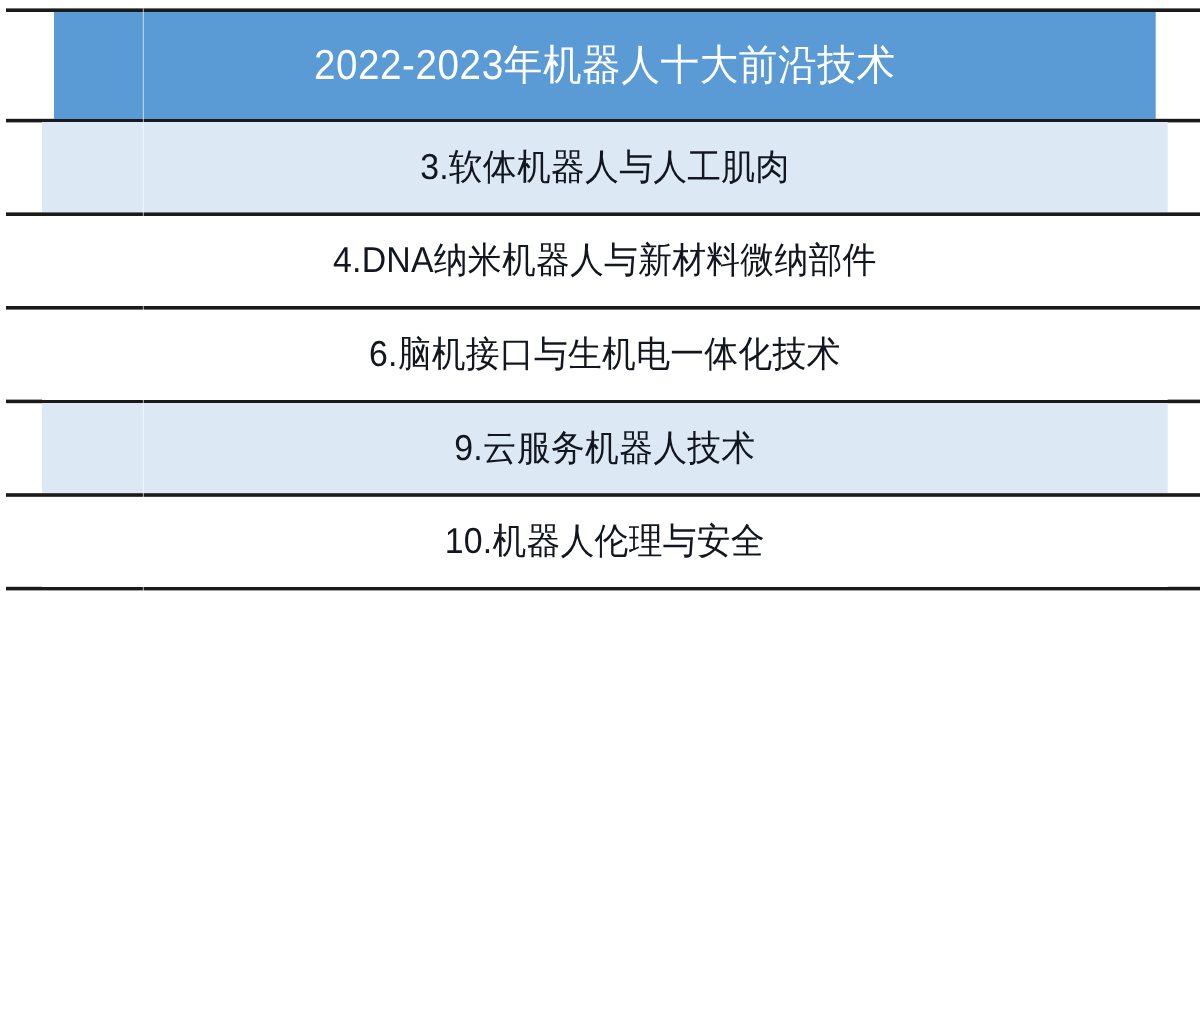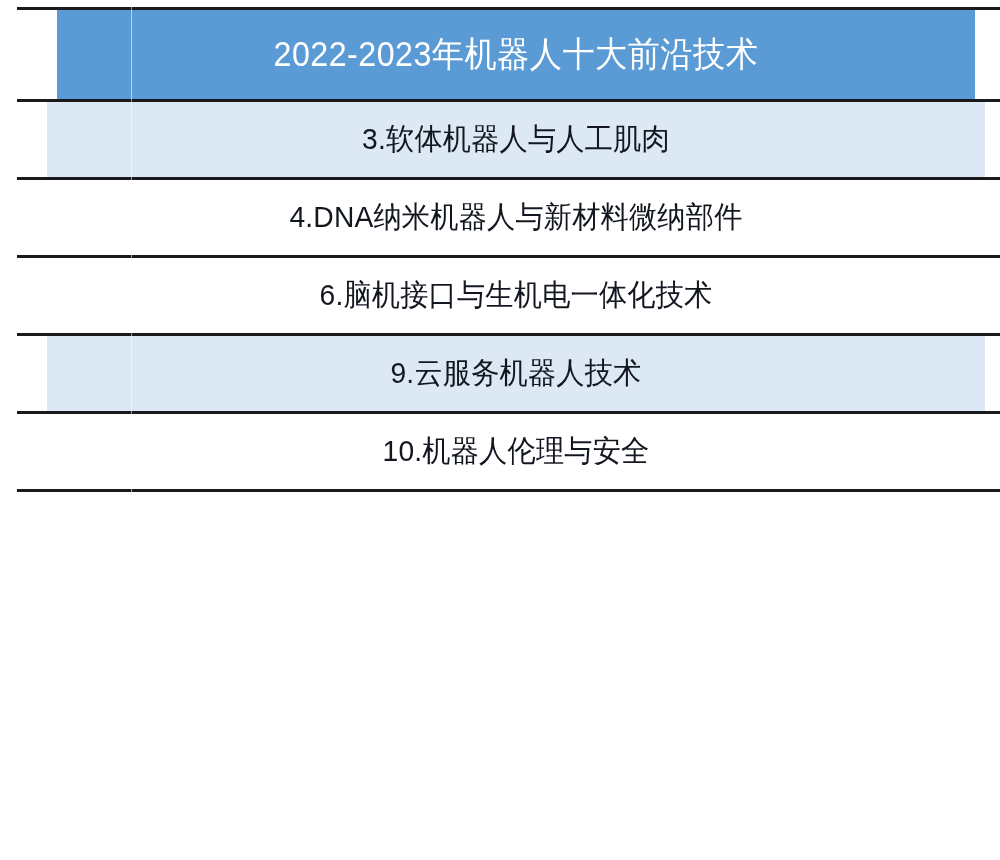--- a/index.html
+++ b/index.html
@@ -9,21 +9,21 @@
   }
   body {
     width: 1000px;
     height: 860px;
     overflow: hidden;
     font-family: "Liberation Sans", "DejaVu Sans", sans-serif;
   }
 
   .table-wrap {
     position: absolute;
-    left: 17px;
+    left: 5px;
     top: 0;
     width: 876px;
     height: 860px;
   }
 
   .tech-table {
     position: absolute;
     left: 0px;
     top: 7px;
     width: 998px;

